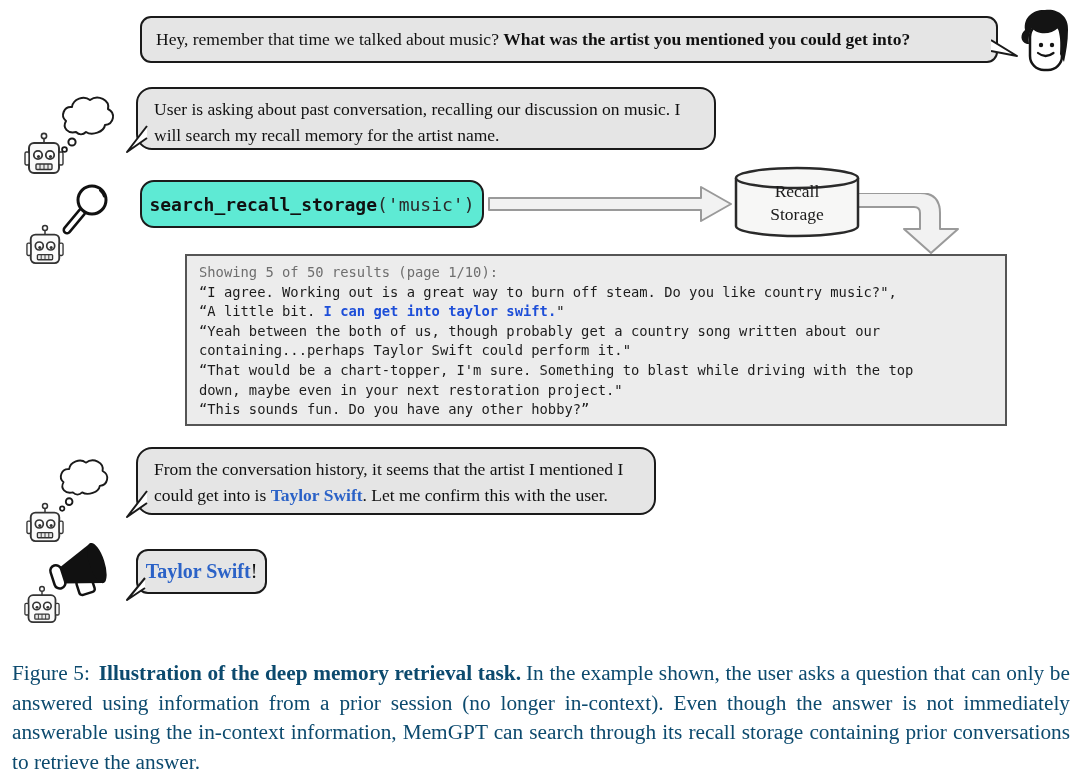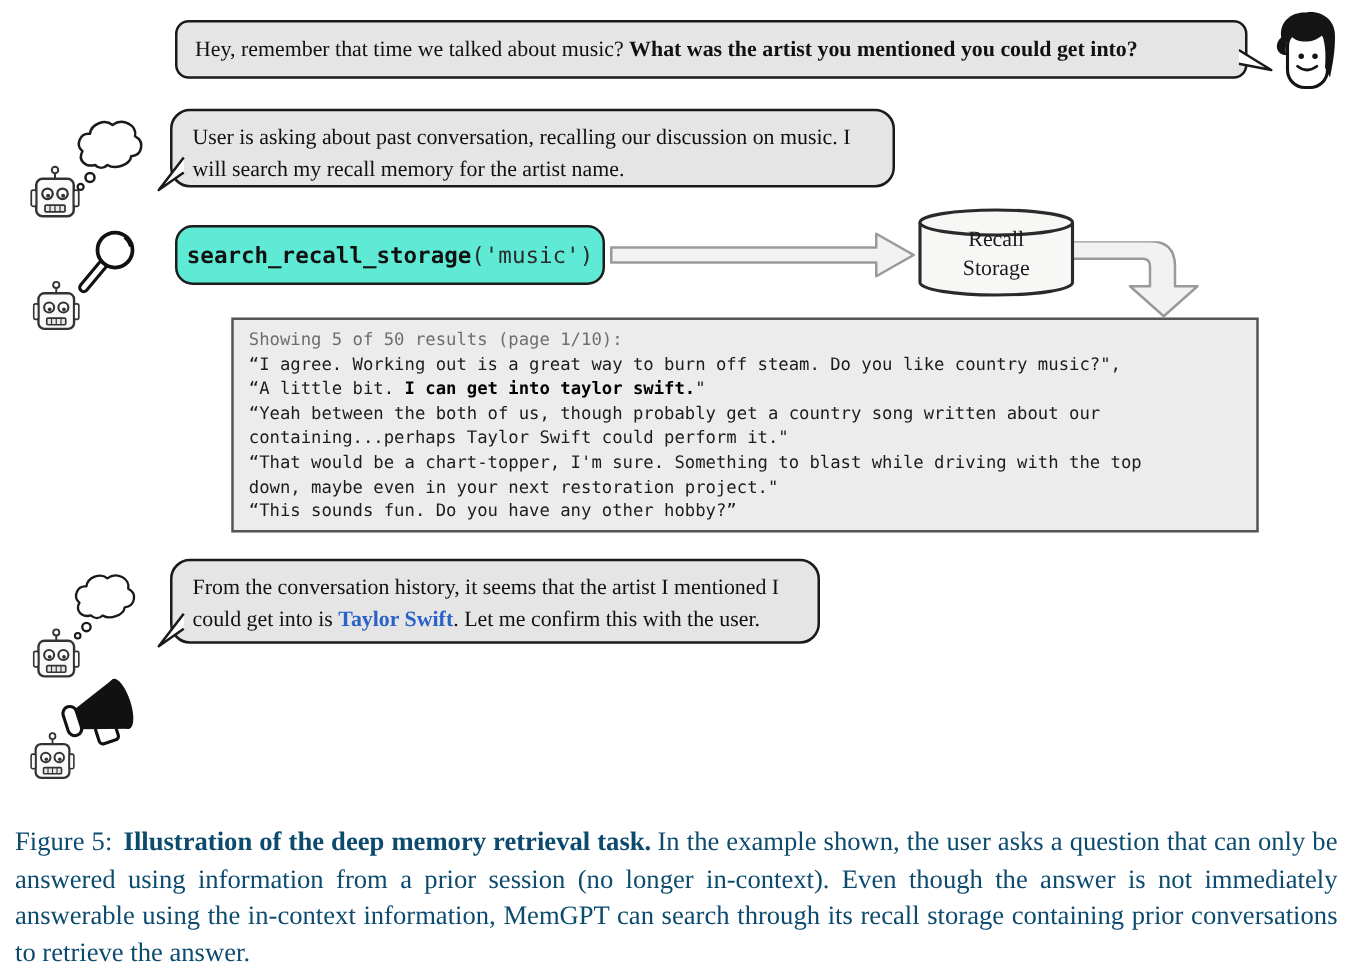--- a/index.html
+++ b/index.html
@@ -50,21 +50,21 @@
 
   
   .results {
     position:absolute; left:167px; top:254px; width:822px; height:172px;
     background:#ececec; border:2px solid #555;
     font-family:"DejaVu Sans Mono", monospace; font-size:13.8px; line-height:19.6px;
     padding:7px 12px; color:#1c1c1c;margin-left:18px;
   }
   .results .line { white-space:pre; }
   .results .hdr { color:#6e6e6e; }
-  .results .mono-blue { color:#000000; font-weight:bold; }
+  .results .mono-blue { color:#1d4ed8; font-weight:bold; }
 
   
   .caption {
     position:absolute; left:12px; top:659px; width:1058px;
     font-size:21.3px; line-height:29.6px; text-align:justify; color:#0c4a6e;
   }
   .cap-bold { font-weight:bold; margin-left:9px; margin-right:5px; }
 </style>
 </head>
 <body>
@@ -216,18 +216,25 @@
     <line x1="24" y1="32" x2="24" y2="37.5" stroke="#333" stroke-width="1"></line>
   </svg>
   <svg class="icon" style="left:46px; top:541px;" width="74" height="68" viewBox="0 0 74 68">
     <g transform="rotate(-18 37 34)">
       <rect x="28" y="38" width="16" height="15" rx="3" fill="#fff" stroke="#111" stroke-width="2.5"></rect>
       <polygon points="16,20 54,6 54,48 16,36" fill="#111"></polygon>
       <ellipse cx="54" cy="27" rx="7.5" ry="21" fill="#111"></ellipse>
       <rect x="7" y="16" width="11" height="24" rx="5.5" fill="#fff" stroke="#111" stroke-width="2.5"></rect>
     </g>
   </svg>
+  <div class="bubble speech-bubble">
+    <span><span class="hl-blue">Taylor Swift</span><span style="font-weight:normal;">!</span></span>
+    <svg class="tail-left" style="bottom:-10px;" width="22" height="26" viewBox="0 0 22 26">
+      <polygon points="20,2 2,24 20,12" fill="#fff"></polygon>
+      <path d="M20 2 L2 24 L20 12" fill="#fff" stroke="#1a1a1a" stroke-width="2" stroke-linejoin="round"></path>
+    </svg>
+  </div>
 
   <p class="caption">
     <span>Figure 5:</span><span class="cap-bold">Illustration of the deep memory retrieval task.</span><span>In the example shown, the user asks a question that can only be answered using information from a prior session (no longer in-context). Even though the answer is not immediately answerable using the in-context information, MemGPT can search through its recall storage containing prior conversations to retrieve the answer.</span>
   </p>
 
 </div>
 
 </body></html>

